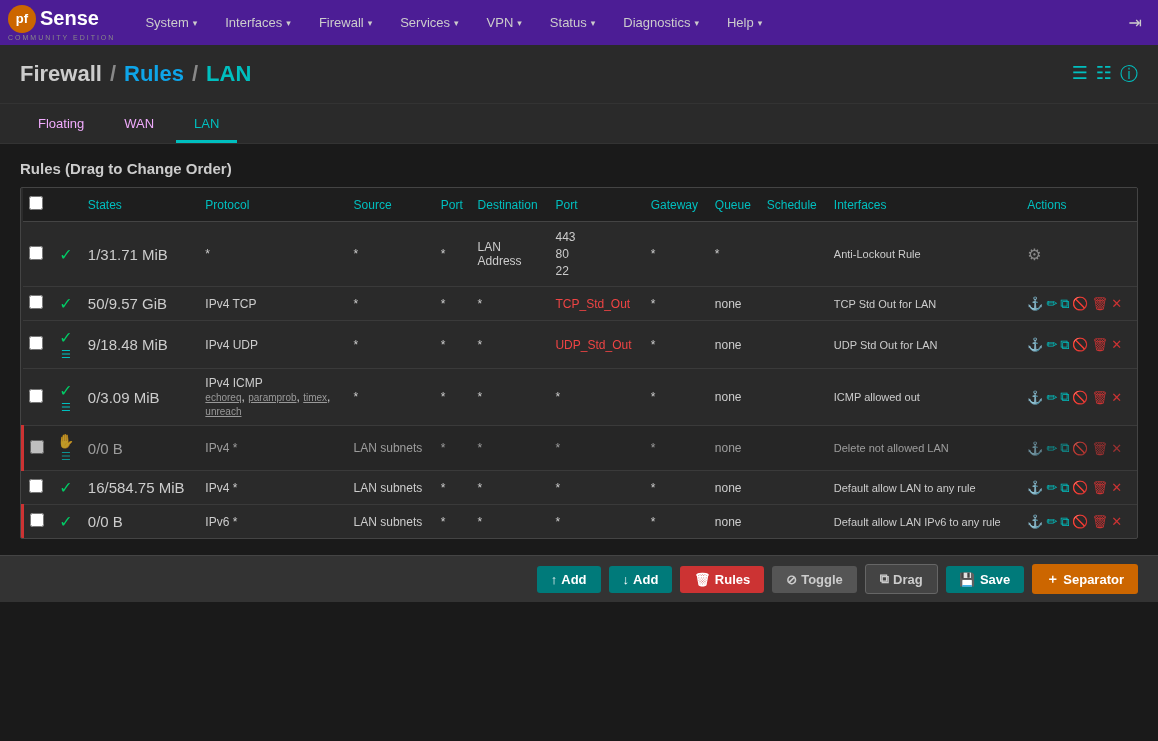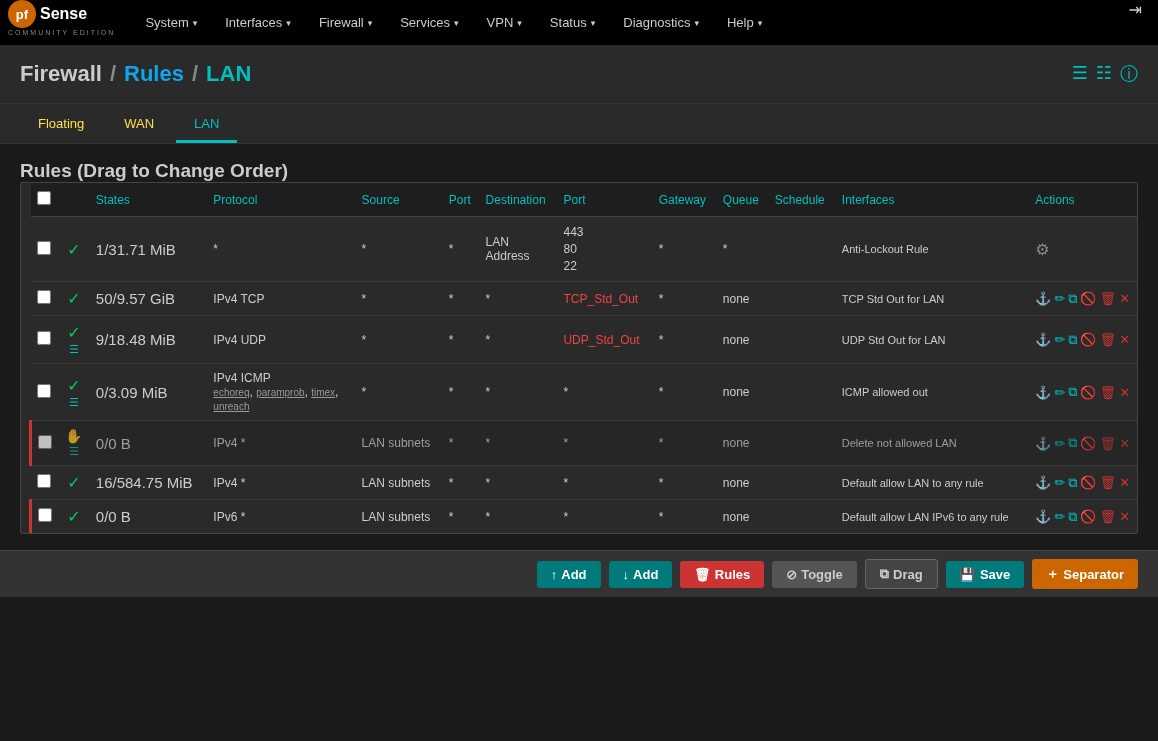--- a/index.html
+++ b/index.html
@@ -1,48 +1,48 @@
 <!DOCTYPE html>
 <html><head>
   <meta charset="utf-8">
   <style>
     * { box-sizing: border-box; margin: 0; padding: 0; }
     body { font-family: Arial, sans-serif; font-size: 13px; background: #1a1a1a; color: #ccc; min-width: 1158px; }
 
     
-    .navbar { background: #000000; display: flex; align-items: flex-start; height: 45px; padding: 0 8px; }
+    .navbar { background: #4c1d95; display: flex; align-items: center; height: 45px; padding: 0 8px; }
     .nav-items { display: flex; flex: 1; }
     .nav-item { color: #ccc; padding: 12px 14px; height: 45px; display: flex; align-items: center; cursor: pointer; font-size: 13px; position: relative; }
     .nav-item .arrow { font-size: 9px; margin-left: 4px; }
     .navbar-right { margin-left: auto; }
     .navbar-right .icon-btn { color: #ccc; padding: 8px; cursor: pointer; font-size: 16px; }
 
     
     .breadcrumb-bar { background: #2a2a2a; padding: 16px 20px; display: flex; align-items: center; justify-content: space-between; border-bottom: 1px solid #333; }
     .breadcrumb { display: flex; align-items: center; font-size: 22px; font-weight: bold; }
     .breadcrumb .sep { color: #888; margin: 0 8px; }
     .breadcrumb .link { color: #0ea5e9; }
     .breadcrumb .current { color: #00bfbf; }
     .breadcrumb .plain { color: #ccc; }
     .breadcrumb-icons { display: flex; gap: 8px; }
     .breadcrumb-icons span { color: #00bfbf; cursor: pointer; font-size: 18px; }
 
     
     .tabs { background: #2a2a2a; padding: 0 20px; display: flex; gap: 4px; border-bottom: 1px solid #333; }
-    .tab { padding: 12px 18px; cursor: pointer; color: #fde047; font-size: 13px; position: relative; }
+    .tab { padding: 12px 18px; cursor: pointer; color: #f0abfc; font-size: 13px; position: relative; }
     .tab.active { color: #00bfbf; }
     .tab.active::after { content: ''; position: absolute; bottom: 0; left: 0; right: 0; height: 3px; background: #00bfbf; }
 
     
     .content { padding: 16px 20px; }
-    .section-title { color: #ccc; font-size: 19px; margin-bottom: 0; font-weight: bold; }
+    .section-title { color: #ccc; font-size: 15px; margin-bottom: 10px; font-weight: bold; }
 
     
     .table-container { background: #2a2a2a; border: 1px solid #444; border-radius: 2px; overflow: hidden; }
-    table { width: 100%; border-collapse: collapse; margin-left: 8px; }
+    table { width: 100%; border-collapse: collapse; }
     thead { background: #1e1e1e; }
     thead th { color: #00bfbf; padding: 8px 6px; text-align: left; font-size: 12px; border-bottom: 1px solid #444; font-weight: normal; }
     thead th.center { text-align: center; }
     tbody tr { border-bottom: 1px solid #3a3a3a; }
     tbody tr:last-child { border-bottom: none; }
     tbody tr.disabled-row { opacity: 0.7; background: #252525; }
     tbody tr.red-border { border-left: 3px solid #cc3333; }
     td { padding: 7px 6px; vertical-align: middle; font-size: 12px; }
     td.center { text-align: center; }
 
@@ -71,21 +71,21 @@
     .btn-orange { background: #cc6600; color: #fff; }
     .btn-save { background: #007a7a; color: #fff; }
 
     .hand-icon { color: #cc8800; font-size: 14px; }
     .list-icon { color: #00bfbf; font-size: 11px; }
 
     
     .pfsense-logo { display: flex; flex-direction: column; align-items: flex-start; margin-right: 16px; }
     .logo-main { display: flex; align-items: center; }
     .logo-circle { width: 28px; height: 28px; background: #cc6600; border-radius: 50%; display: flex; align-items: center; justify-content: center; color: #fff; font-weight: bold; font-size: 13px; margin-right: 4px; }
-    .logo-text { color: #fff; font-size: 16px; font-weight: bold; }
+    .logo-text { color: #fff; font-size: 20px; font-weight: bold; }
     .logo-edition { color: #888; font-size: 7px; letter-spacing: 2px; margin-top: 1px; }
   </style>
 </head>
 <body>
 
 <nav class="navbar">
   <div class="pfsense-logo">
     <div class="logo-main">
       <div class="logo-circle">pf</div>
       <span class="logo-text">Sense</span>

